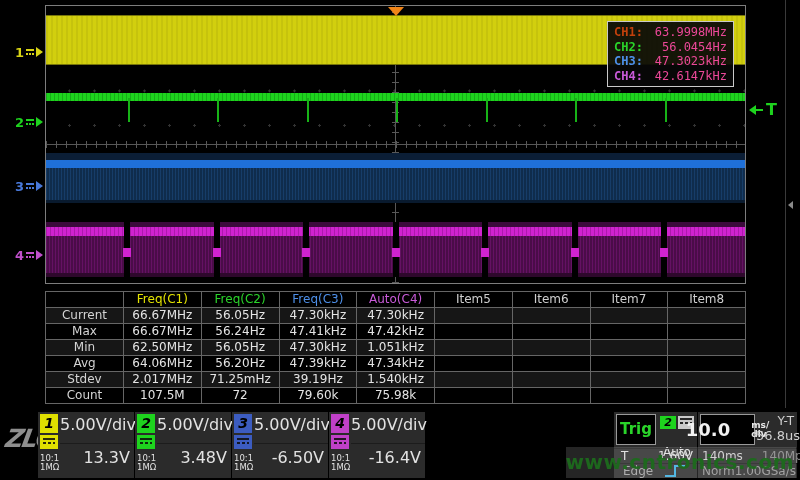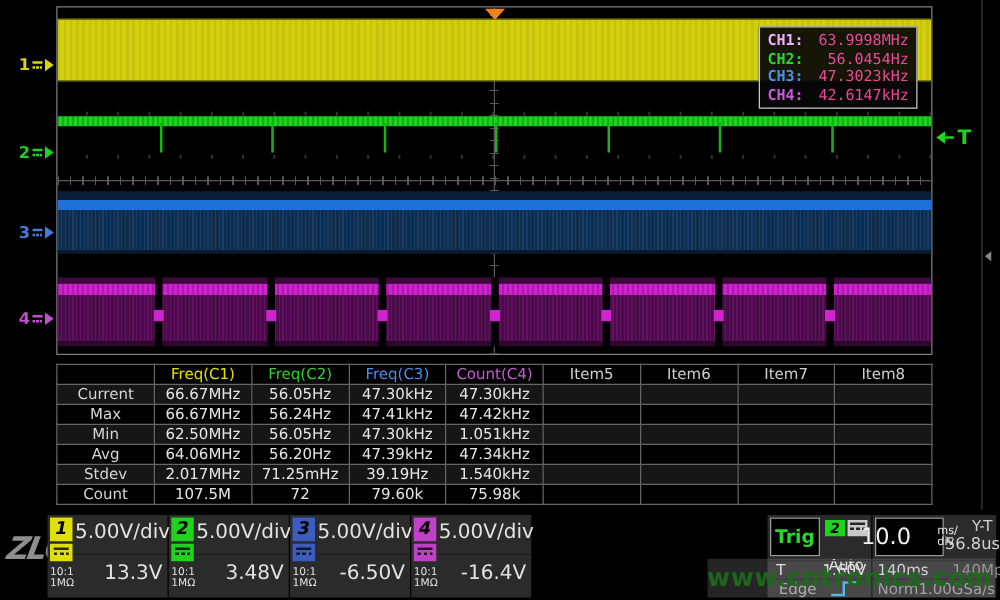--- a/index.html
+++ b/index.html
@@ -40,21 +40,21 @@
   .c4gap i{position:absolute;left:-1px;top:26px;width:8px;height:9px;background:#d023d0;}
 
   .trigpos{left:388px;top:7px;width:0;height:0;border-left:8px solid transparent;border-right:8px solid transparent;border-top:9px solid #f08418;}
 
   
   .freqbox{left:561px;top:15px;width:127px;height:66px;border:1px solid #c9c9c9;background:rgba(8,8,8,.93);
     display:flex;flex-direction:column;justify-content:space-evenly;padding:2px 6px;box-sizing:border-box;
     font-family:"DejaVu Sans Mono",monospace;font-size:12px;}
   .freqrow{display:flex;justify-content:space-between;line-height:14px;}
   .freqrow .val{color:#ec4899;}
-  .fq0{color:#f0abfc;font-weight:bold;}
+  .fq0{color:#c2410c;font-weight:bold;}
   .fq1{color:#2ad42a;font-weight:bold;}
   .fq2{color:#4d8fe8;font-weight:bold;}
   .fq3{color:#c85ad8;font-weight:bold;}
 
   
   .marker{left:15px;height:16px;display:flex;align-items:center;gap:2px;font-weight:bold;font-size:13px;}
   .marker .mglyph{display:inline-block;width:8px;height:8px;position:relative;}
   .marker .mglyph::before{content:"";position:absolute;left:0;top:1px;width:8px;border-top:2px solid currentColor;}
   .marker .mglyph::after{content:"";position:absolute;left:0;top:5px;width:8px;height:2px;
     background:repeating-linear-gradient(90deg,currentColor 0 2px,transparent 2px 3px);}
@@ -125,21 +125,21 @@
     display:flex;justify-content:space-between;padding:0 4px 0 7px;box-sizing:border-box;font-size:12px;color:#e6e6e6;line-height:15px;}
   .trigrow3{position:absolute;left:0;top:51px;width:100%;height:15px;border-top:1px solid #1c1c1c;
     display:flex;align-items:center;padding-left:9px;box-sizing:border-box;font-size:12px;color:#a8a8a8;}
   .edgeicon{position:relative;width:22px;height:12px;margin-left:12px;}
   .edgeicon::before{content:"";position:absolute;left:0;bottom:0;width:9px;height:2px;background:#3ab4e8;}
   .edgeicon::after{content:"";position:absolute;left:9px;top:0;width:2px;height:12px;background:#3ab4e8;}
   .edgeicon i{position:absolute;left:11px;top:0;width:9px;height:2px;background:#3ab4e8;}
 
   .timegroup{left:698px;top:0;width:99px;height:66px;background:#2b2b2b;}
   .timebox{position:absolute;left:2px;top:2px;width:53px;height:29px;border:1px solid #9a9a9a;background:#000;
-    display:flex;align-items:center;justify-content:center;gap:21px;cursor:pointer;}
+    display:flex;align-items:center;justify-content:center;gap:21px;cursor:pointer;font-weight:bold;}
   .timebox .tscale{font-size:18px;color:#f2f2f2;}
   .timebox .tunit{font-size:9px;line-height:9px;color:#e8e8e8;text-align:left;}
   .ytarea{position:absolute;left:58px;top:2px;right:3px;text-align:right;color:#d0d0d0;}
   .ytarea .ytmode{font-size:12px;line-height:14px;}
   .ytarea .ytdelay{font-size:13px;line-height:15px;}
   .timerow2{position:absolute;left:0;top:36px;width:100%;height:15px;border-top:1px solid #1c1c1c;
     display:flex;justify-content:space-between;padding:0 3px 0 4px;box-sizing:border-box;line-height:15px;gap:19px;}
   .timerow2 .win{font-size:12px;color:#d2d2d2;}
   .timerow2 .mem{font-size:12px;color:#8a8a8a;}
   .timerow3{position:absolute;left:0;top:51px;width:100%;height:15px;border-top:1px solid #1c1c1c;
@@ -258,21 +258,21 @@
 <table class="mtable abs">
   <colgroup>
       <col style="width:78px">
     </colgroup>
   <thead>
     <tr>
       <th class="hc0"></th>
       <th class="hc1">Freq(C1)</th>
       <th class="hc2">Freq(C2)</th>
       <th class="hc3">Freq(C3)</th>
-      <th class="hc4">Count(C4)</th>
+      <th class="hc4">Auto(C4)</th>
       <th class="hci">Item5</th>
       <th class="hci">Item6</th>
       <th class="hci">Item7</th>
       <th class="hci">Item8</th>
     </tr>
   </thead>
   <tbody>
     <tr>
       <td class="rowlab">Current</td>
       <td>66.67MHz</td>

